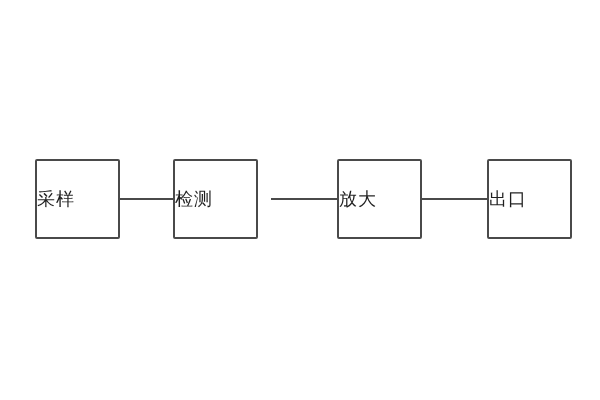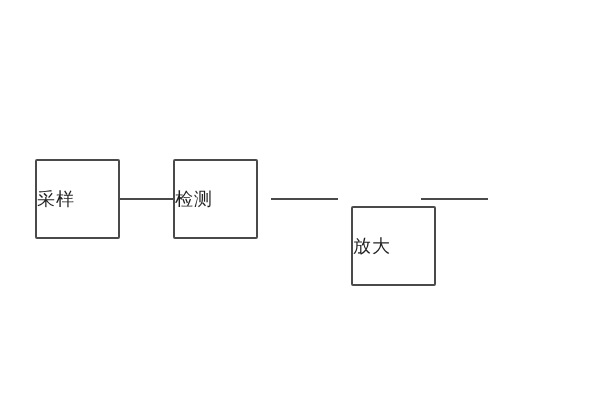--- a/index.html
+++ b/index.html
@@ -30,21 +30,21 @@
   }
   .node-label {
     font-size: 18px;
     color: var(--text-color, #1f1f1f);
     letter-spacing: 1px;
     line-height: 1;
     user-select: none;
   }
   .node-1 { left: 35px; }
   .node-2 { left: 173px; }
-  .node-3 { left: 351px; margin-top: 47px; }
+  .node-3 { left: 337px; }
   .node-4 { left: 487px; }
   .connector {
     position: absolute;
     top: 198px;
     height: 2px;
     background: var(--line-color, #4a4a4a);
   }
   .connector-1 { left: 119px; width: 69px; }
   .connector-2 { left: 271px; width: 67px; }
   .connector-3 { left: 421px; width: 67px; }
@@ -65,14 +65,17 @@
   </div>
 
   <div class="connector connector-2"></div>
 
   <div class="node node-3">
     <span class="node-label">放大</span>
   </div>
 
   <div class="connector connector-3"></div>
 
+  <div class="node node-4">
+    <span class="node-label">出口</span>
+  </div>
 
 </div>
 
 </body></html>

